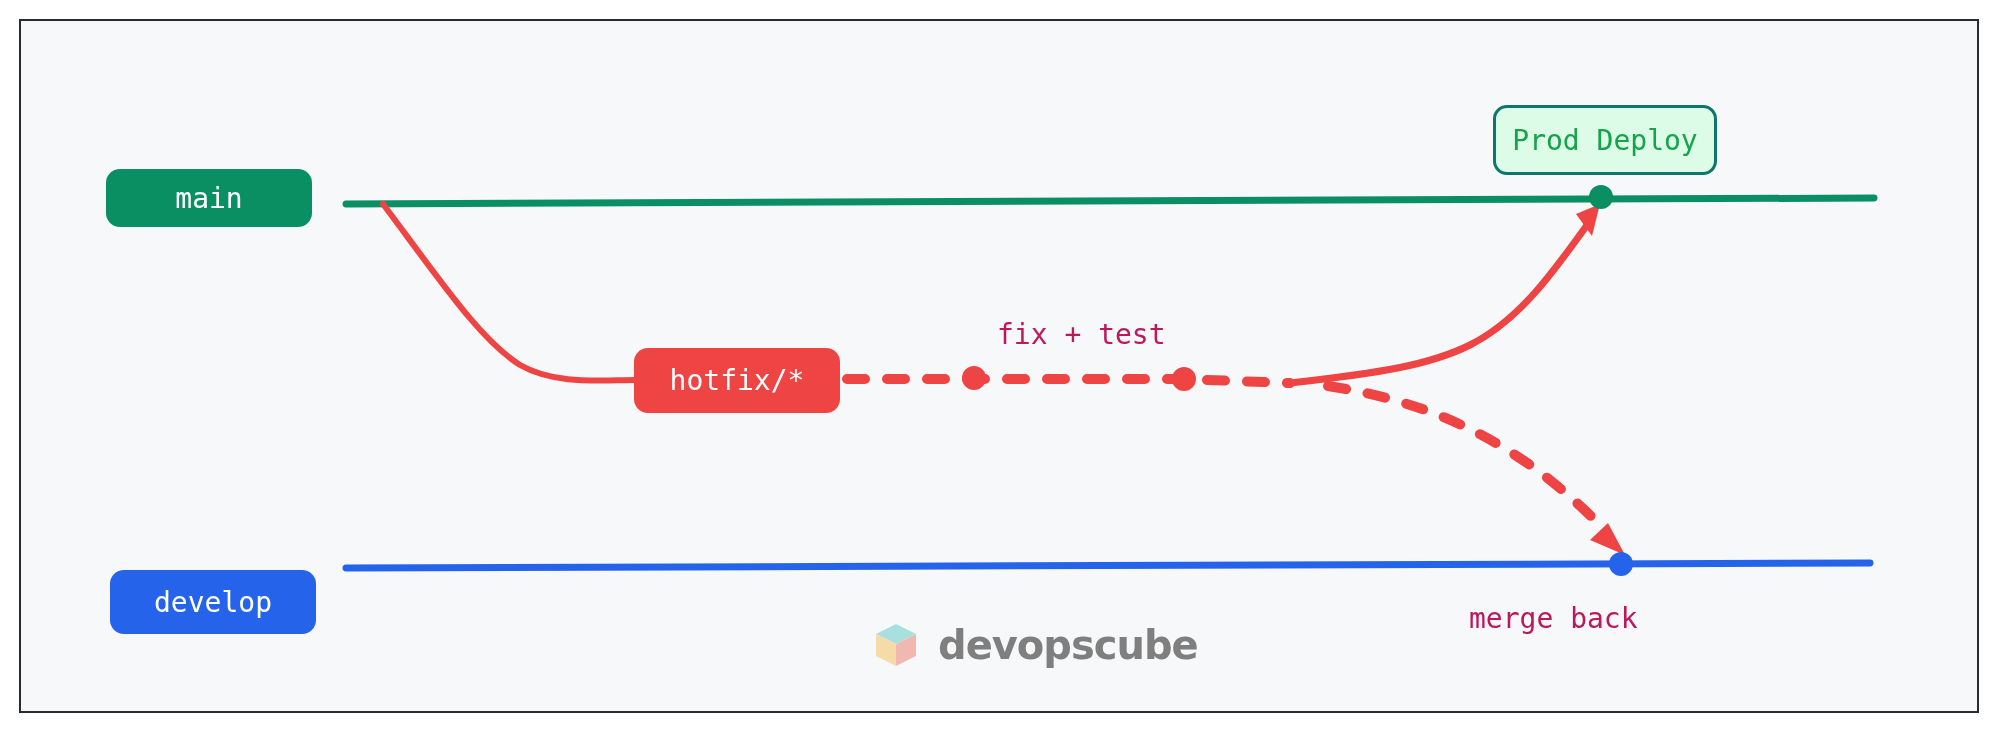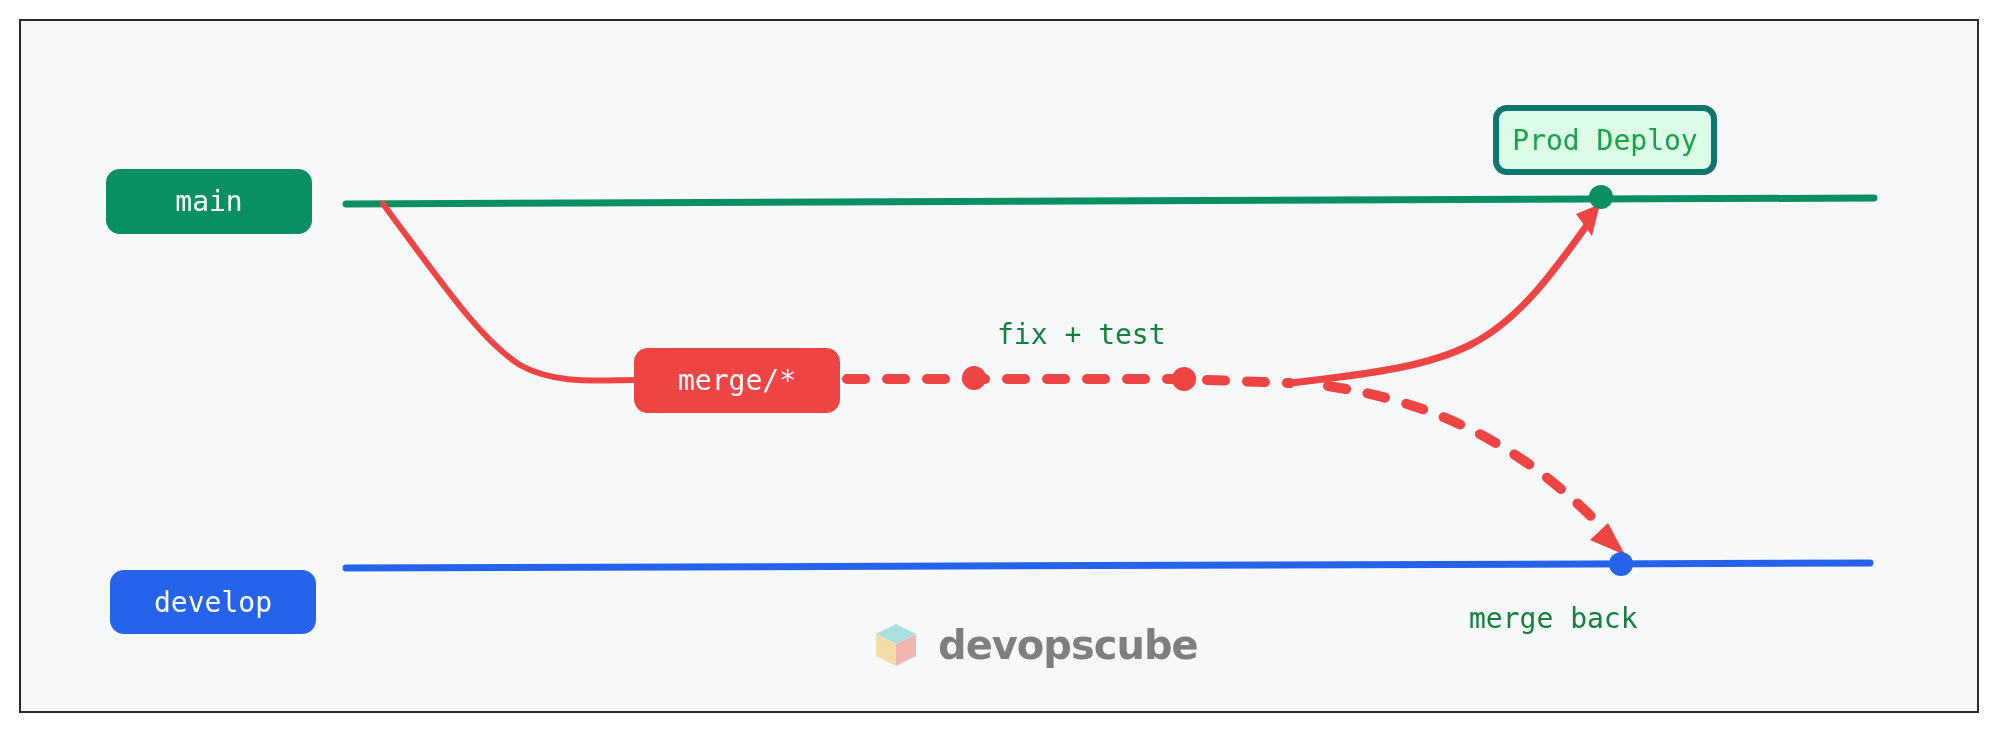--- a/index.html
+++ b/index.html
@@ -6,29 +6,29 @@
     body { width: 2000px; height: 734px; position: relative; overflow: hidden; }
     .frame {
       position: absolute; left: 19px; top: 19px; width: 1960px; height: 694px;
       background: #f7f8fa; border: 2px solid #2b2b2b; box-sizing: border-box;
     }
     svg.diagram { position: absolute; left: 0; top: 0; width: 2000px; height: 734px; }
     .label {
       position: absolute; box-sizing: border-box; display: flex; align-items: center; justify-content: center;
       font-family: "DejaVu Sans Mono", "Liberation Mono", monospace; font-size: 28px; border-radius: 14px;
     }
-    .branch-main { left: 106px; top: 169px; width: 206px; height: 65px; background: #0a8f63; color: #ffffff; }
+    .branch-main { left: 106px; top: 169px; width: 206px; height: 58px; background: #0a8f63; color: #ffffff; }
     .branch-develop { left: 110px; top: 534px; width: 206px; height: 64px; background: #2563eb; color: #ffffff; margin-top: 36px; }
     .branch-hotfix { left: 634px; top: 348px; width: 206px; height: 65px; background: #ef4444; color: #ffffff; }
     .prod-deploy {
       left: 1493px; top: 105px; width: 224px; height: 70px; background: #dcfce7;
-      border: 6px solid #0f766e; color: #16a34a; border-radius: 14px; font-size: 28px;
+      border: 3px solid #0f766e; color: #16a34a; border-radius: 14px; font-size: 28px;
     }
     .note {
-      position: absolute; font-family: "DejaVu Sans Mono", "Liberation Mono", monospace; font-size: 28px; color: #15803d;
+      position: absolute; font-family: "DejaVu Sans Mono", "Liberation Mono", monospace; font-size: 28px; color: #be185d;
       white-space: nowrap;
     }
     .note-fix { left: 997px; top: 318px; }
     .note-merge { left: 1469px; top: 602px; }
     .logo { position: absolute; left: 874px; top: 622px; display: flex; align-items: center; gap: 20px; }
     .logo-text {
       font-family: "DejaVu Sans", "Liberation Sans", sans-serif; font-weight: bold; font-size: 40px; color: #7f7f7f;
       letter-spacing: -1px;
     }
   </style>
@@ -60,21 +60,21 @@
 
   <path d="M1328,386 C1420,400 1480,430 1530,465 C1565,490 1590,515 1605,530" fill="none" stroke="#ef4444" stroke-width="10" stroke-linecap="round" stroke-dasharray="18 22"></path>
   <path d="M1590,540 L1608,523 L1625,555 z" fill="#ef4444"></path>
 
   <circle cx="1601" cy="197" r="12" fill="#0a8f63"></circle>
   <circle cx="1621" cy="564" r="12" fill="#2563eb"></circle>
 </svg>
 
 <div class="label branch-main">main</div>
 <div class="label branch-develop">develop</div>
-<div class="label branch-hotfix">merge/*</div>
+<div class="label branch-hotfix">hotfix/*</div>
 <div class="label prod-deploy">Prod Deploy</div>
 
 <div class="note note-fix">fix + test</div>
 <div class="note note-merge">merge back</div>
 
 <div class="logo">
   <svg width="44" height="46" viewBox="0 0 44 46" xmlns="http://www.w3.org/2000/svg">
     <polygon points="22,2 42,12 22,22 2,12" fill="#a8e0e0"></polygon>
     <polygon points="2,12 22,22 22,44 2,34" fill="#f5dba8"></polygon>
     <polygon points="22,22 42,12 42,34 22,44" fill="#f1b8b2"></polygon>

